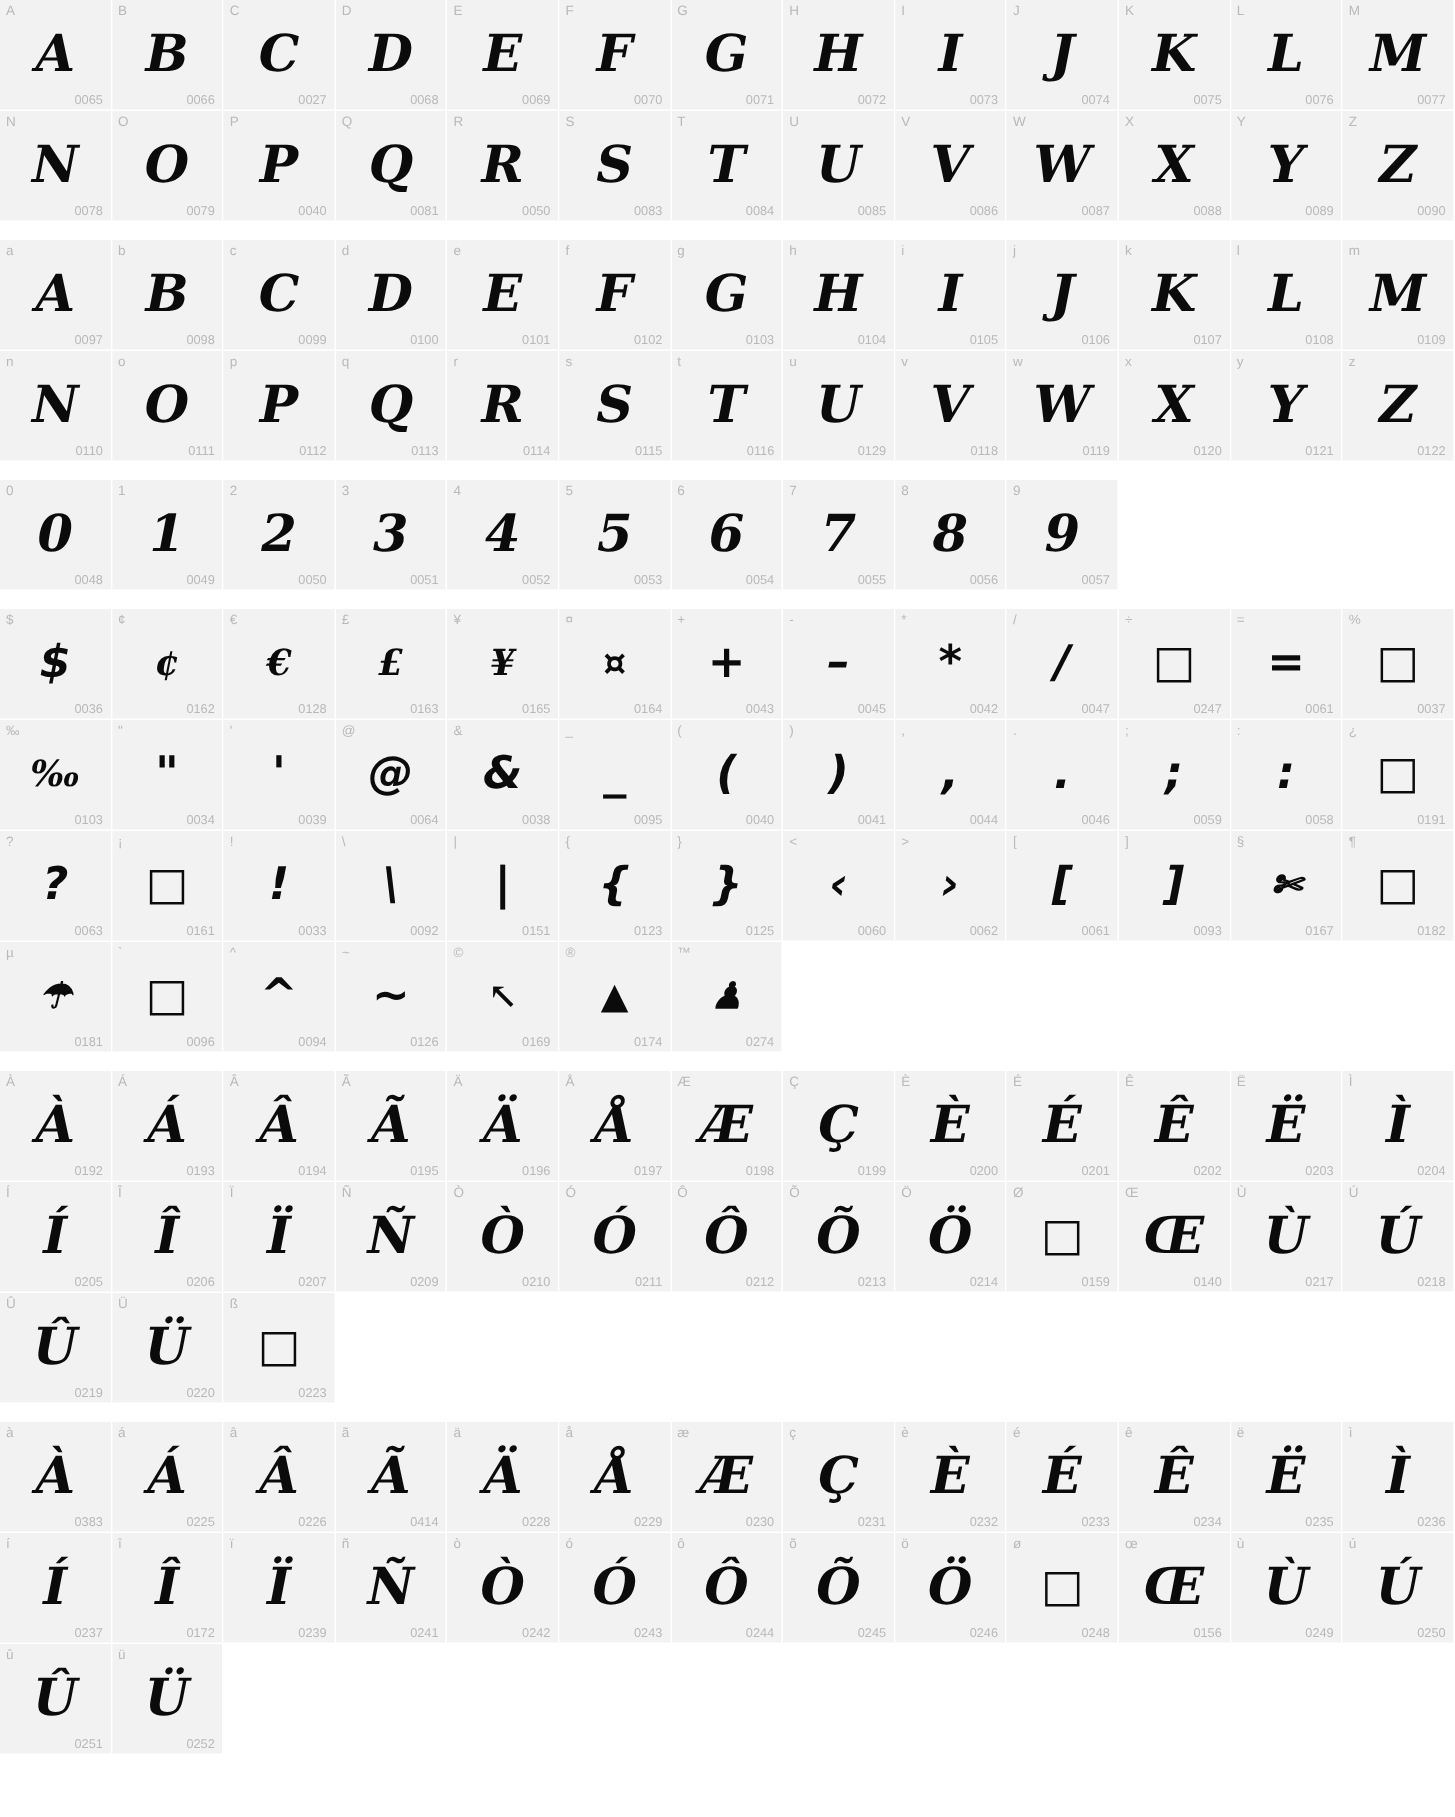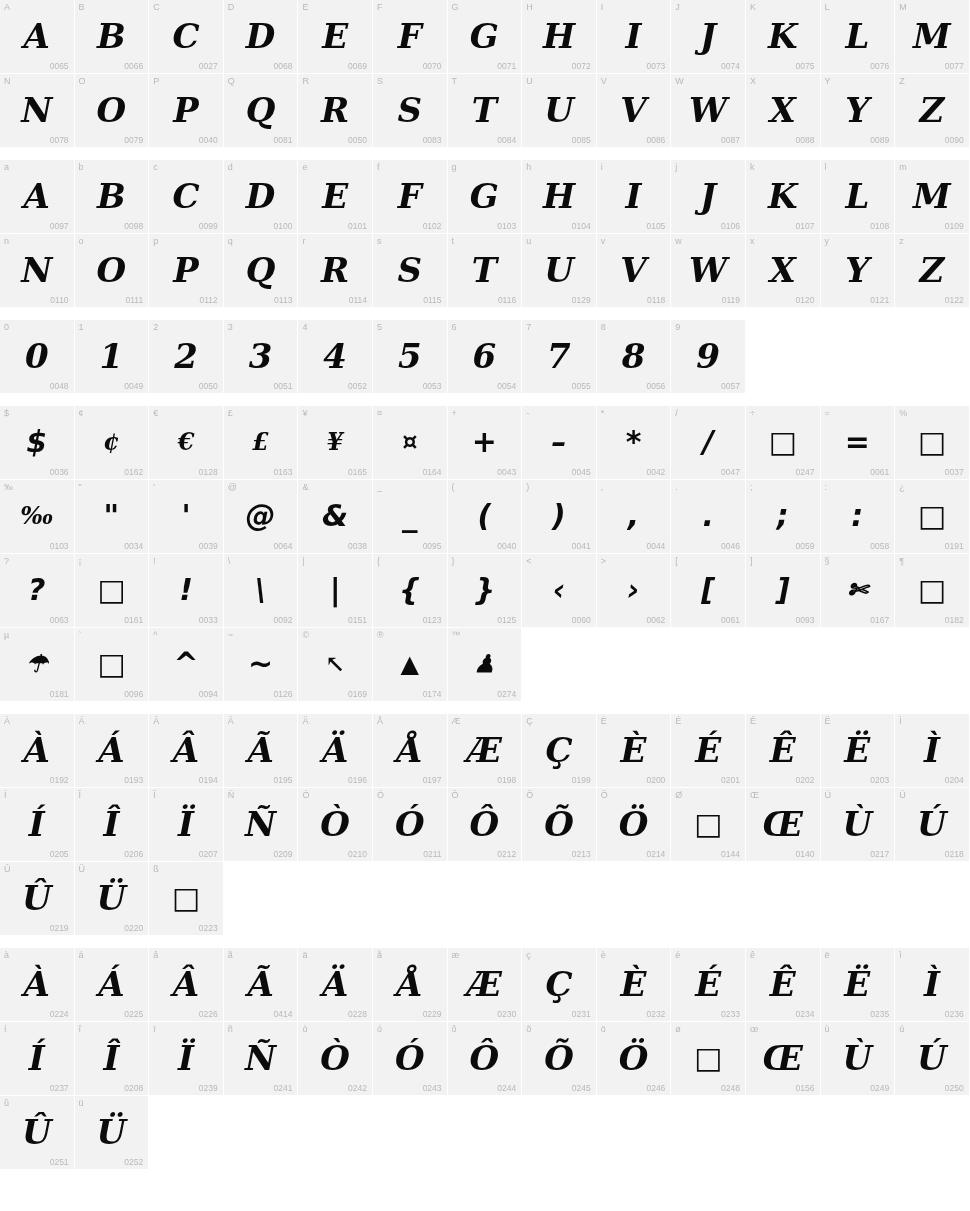--- a/index.html
+++ b/index.html
@@ -770,21 +770,21 @@
           <span class="char-code">0213</span>
         </div>
         <div class="cell">
           <span class="char-label">Ö</span>
           <span class="glyph">Ö</span>
           <span class="char-code">0214</span>
         </div>
         <div class="cell">
           <span class="char-label">Ø</span>
           <span class="glyph box">□</span>
-          <span class="char-code">0144</span>
+          <span class="char-code">0159</span>
         </div>
         <div class="cell">
           <span class="char-label">Œ</span>
           <span class="glyph">Œ</span>
           <span class="char-code">0140</span>
         </div>
         <div class="cell">
           <span class="char-label">Ù</span>
           <span class="glyph">Ù</span>
           <span class="char-code">0217</span>
@@ -821,21 +821,21 @@
         <div class="cell empty"></div>
         <div class="cell empty"></div>
         <div class="cell empty"></div>
       </div>
     </div>
     <div class="block">
       <div class="row">
         <div class="cell">
           <span class="char-label">à</span>
           <span class="glyph">À</span>
-          <span class="char-code">0224</span>
+          <span class="char-code">0383</span>
         </div>
         <div class="cell">
           <span class="char-label">á</span>
           <span class="glyph">Á</span>
           <span class="char-code">0225</span>
         </div>
         <div class="cell">
           <span class="char-label">â</span>
           <span class="glyph">Â</span>
           <span class="char-code">0226</span>
@@ -893,21 +893,21 @@
       </div>
       <div class="row">
         <div class="cell">
           <span class="char-label">í</span>
           <span class="glyph">Í</span>
           <span class="char-code">0237</span>
         </div>
         <div class="cell">
           <span class="char-label">î</span>
           <span class="glyph">Î</span>
-          <span class="char-code">0208</span>
+          <span class="char-code">0172</span>
         </div>
         <div class="cell">
           <span class="char-label">ï</span>
           <span class="glyph">Ï</span>
           <span class="char-code">0239</span>
         </div>
         <div class="cell">
           <span class="char-label">ñ</span>
           <span class="glyph">Ñ</span>
           <span class="char-code">0241</span>

